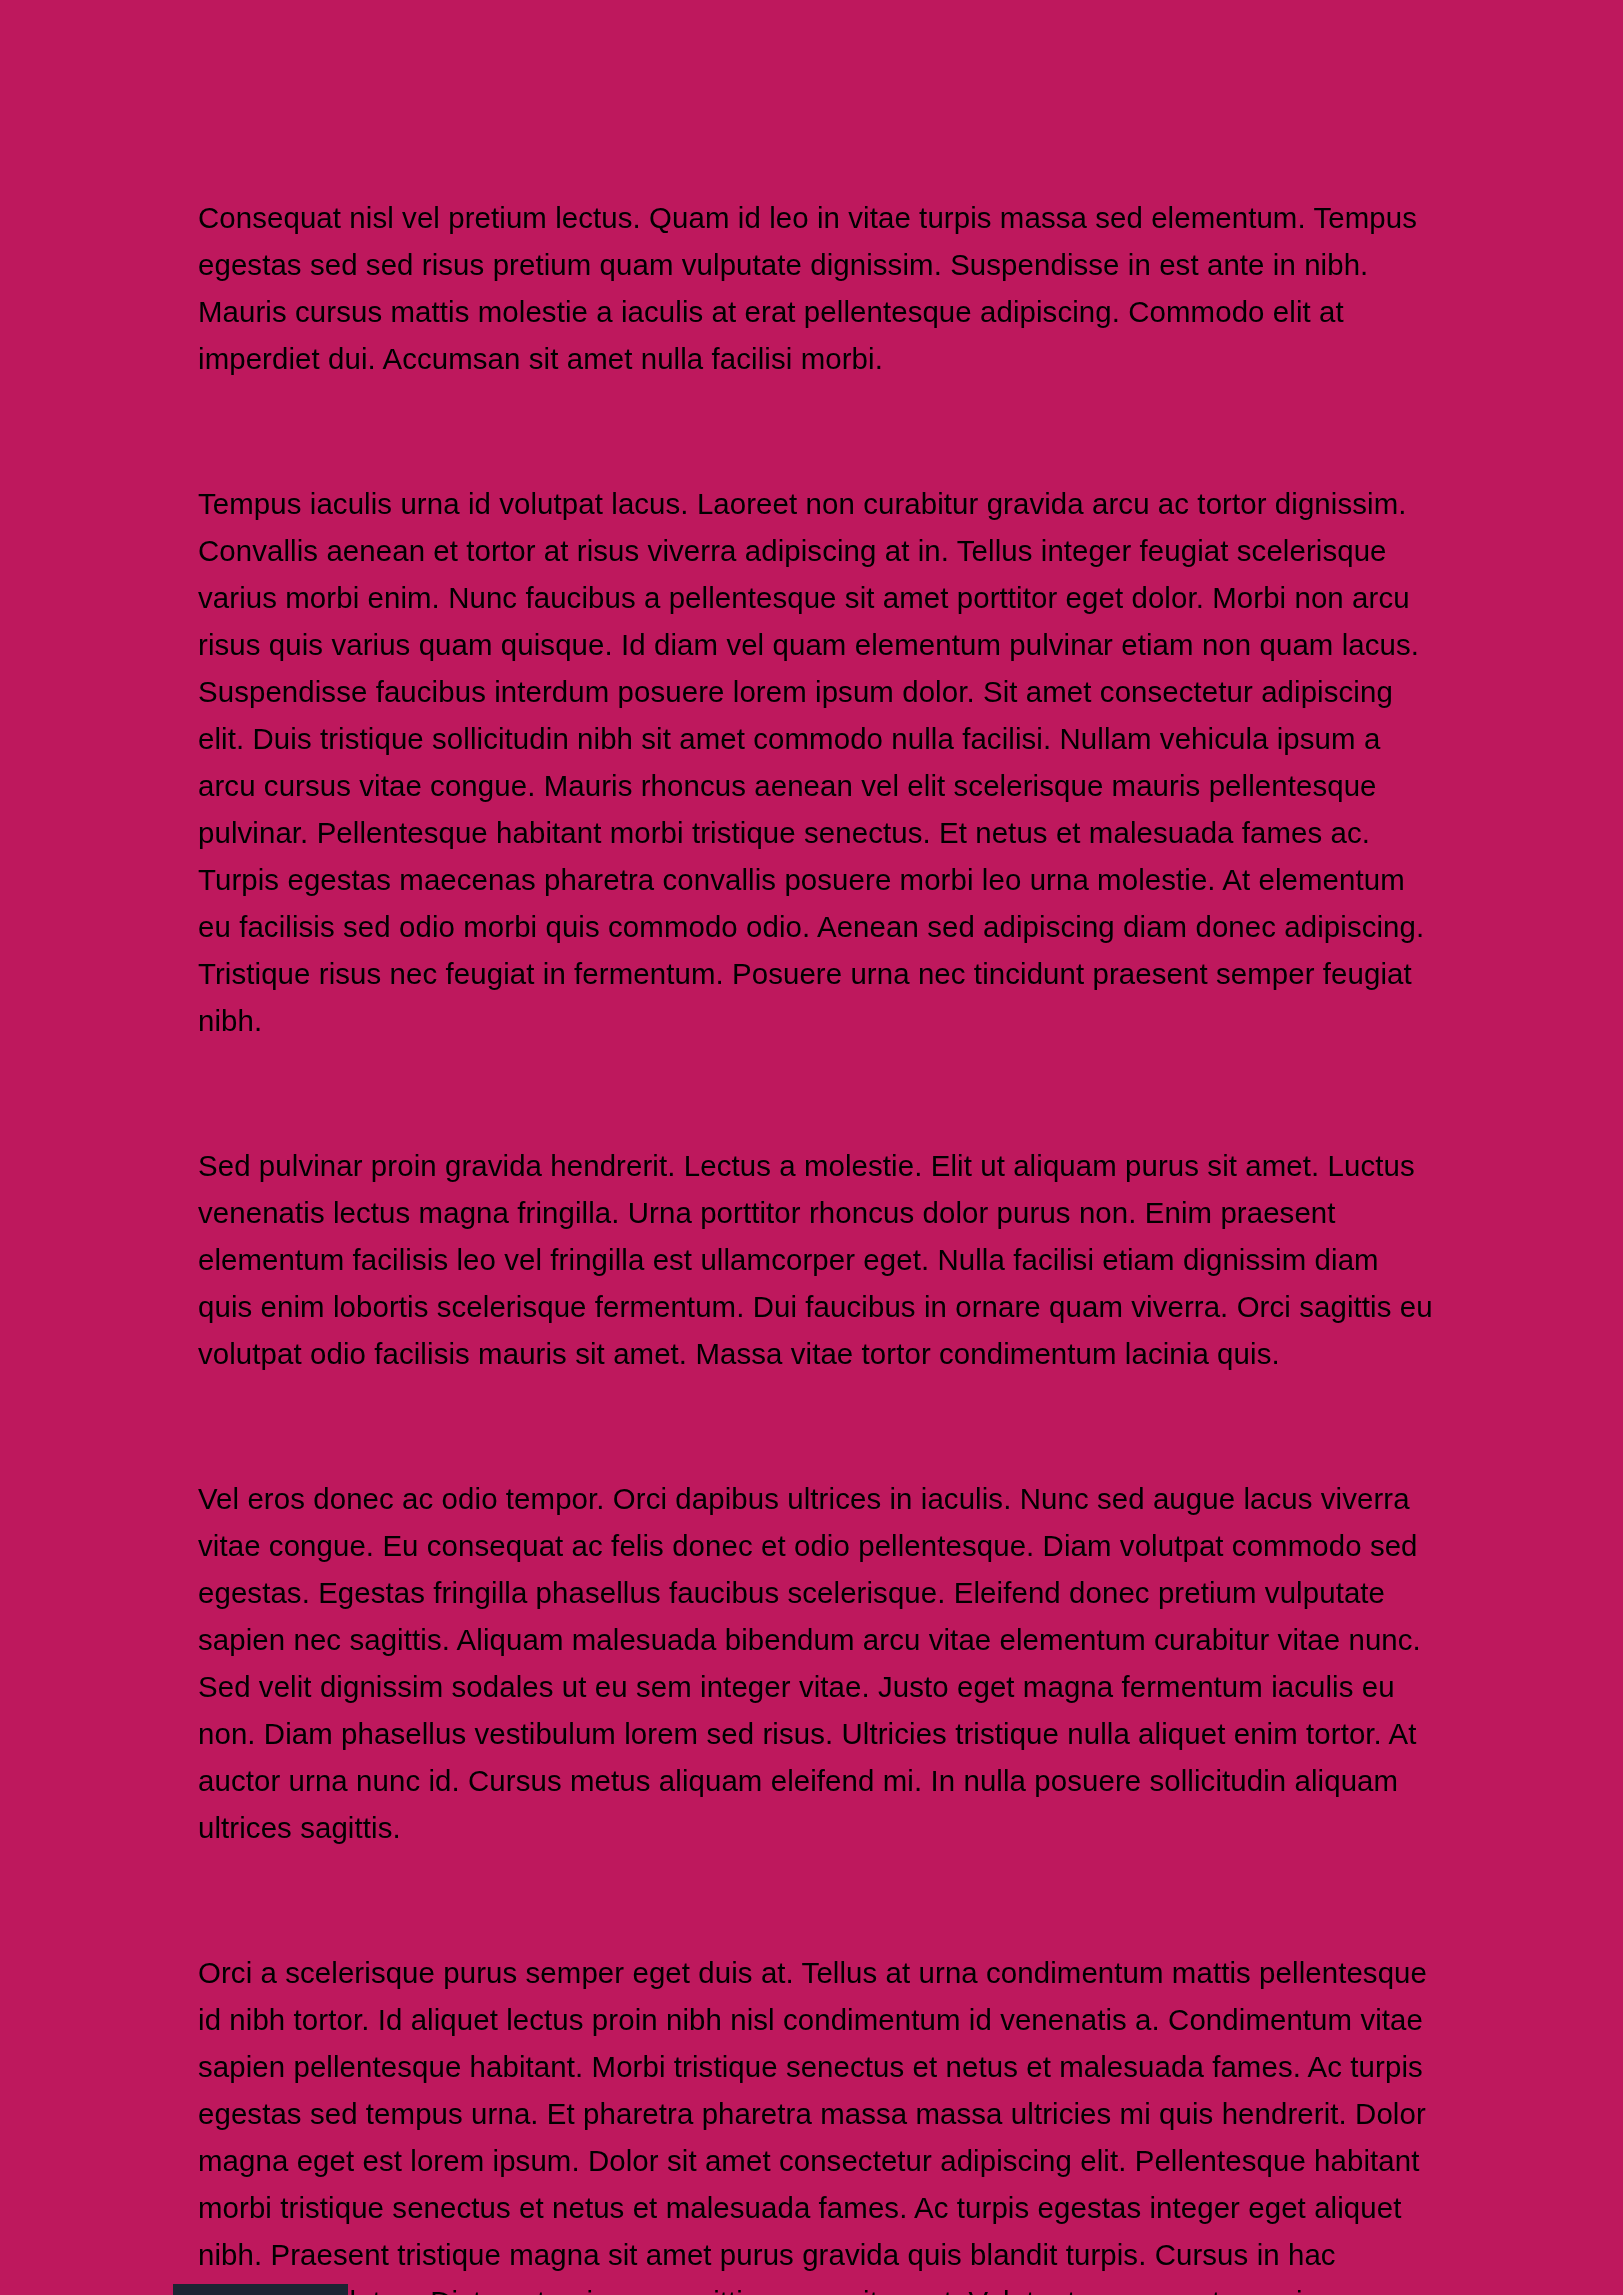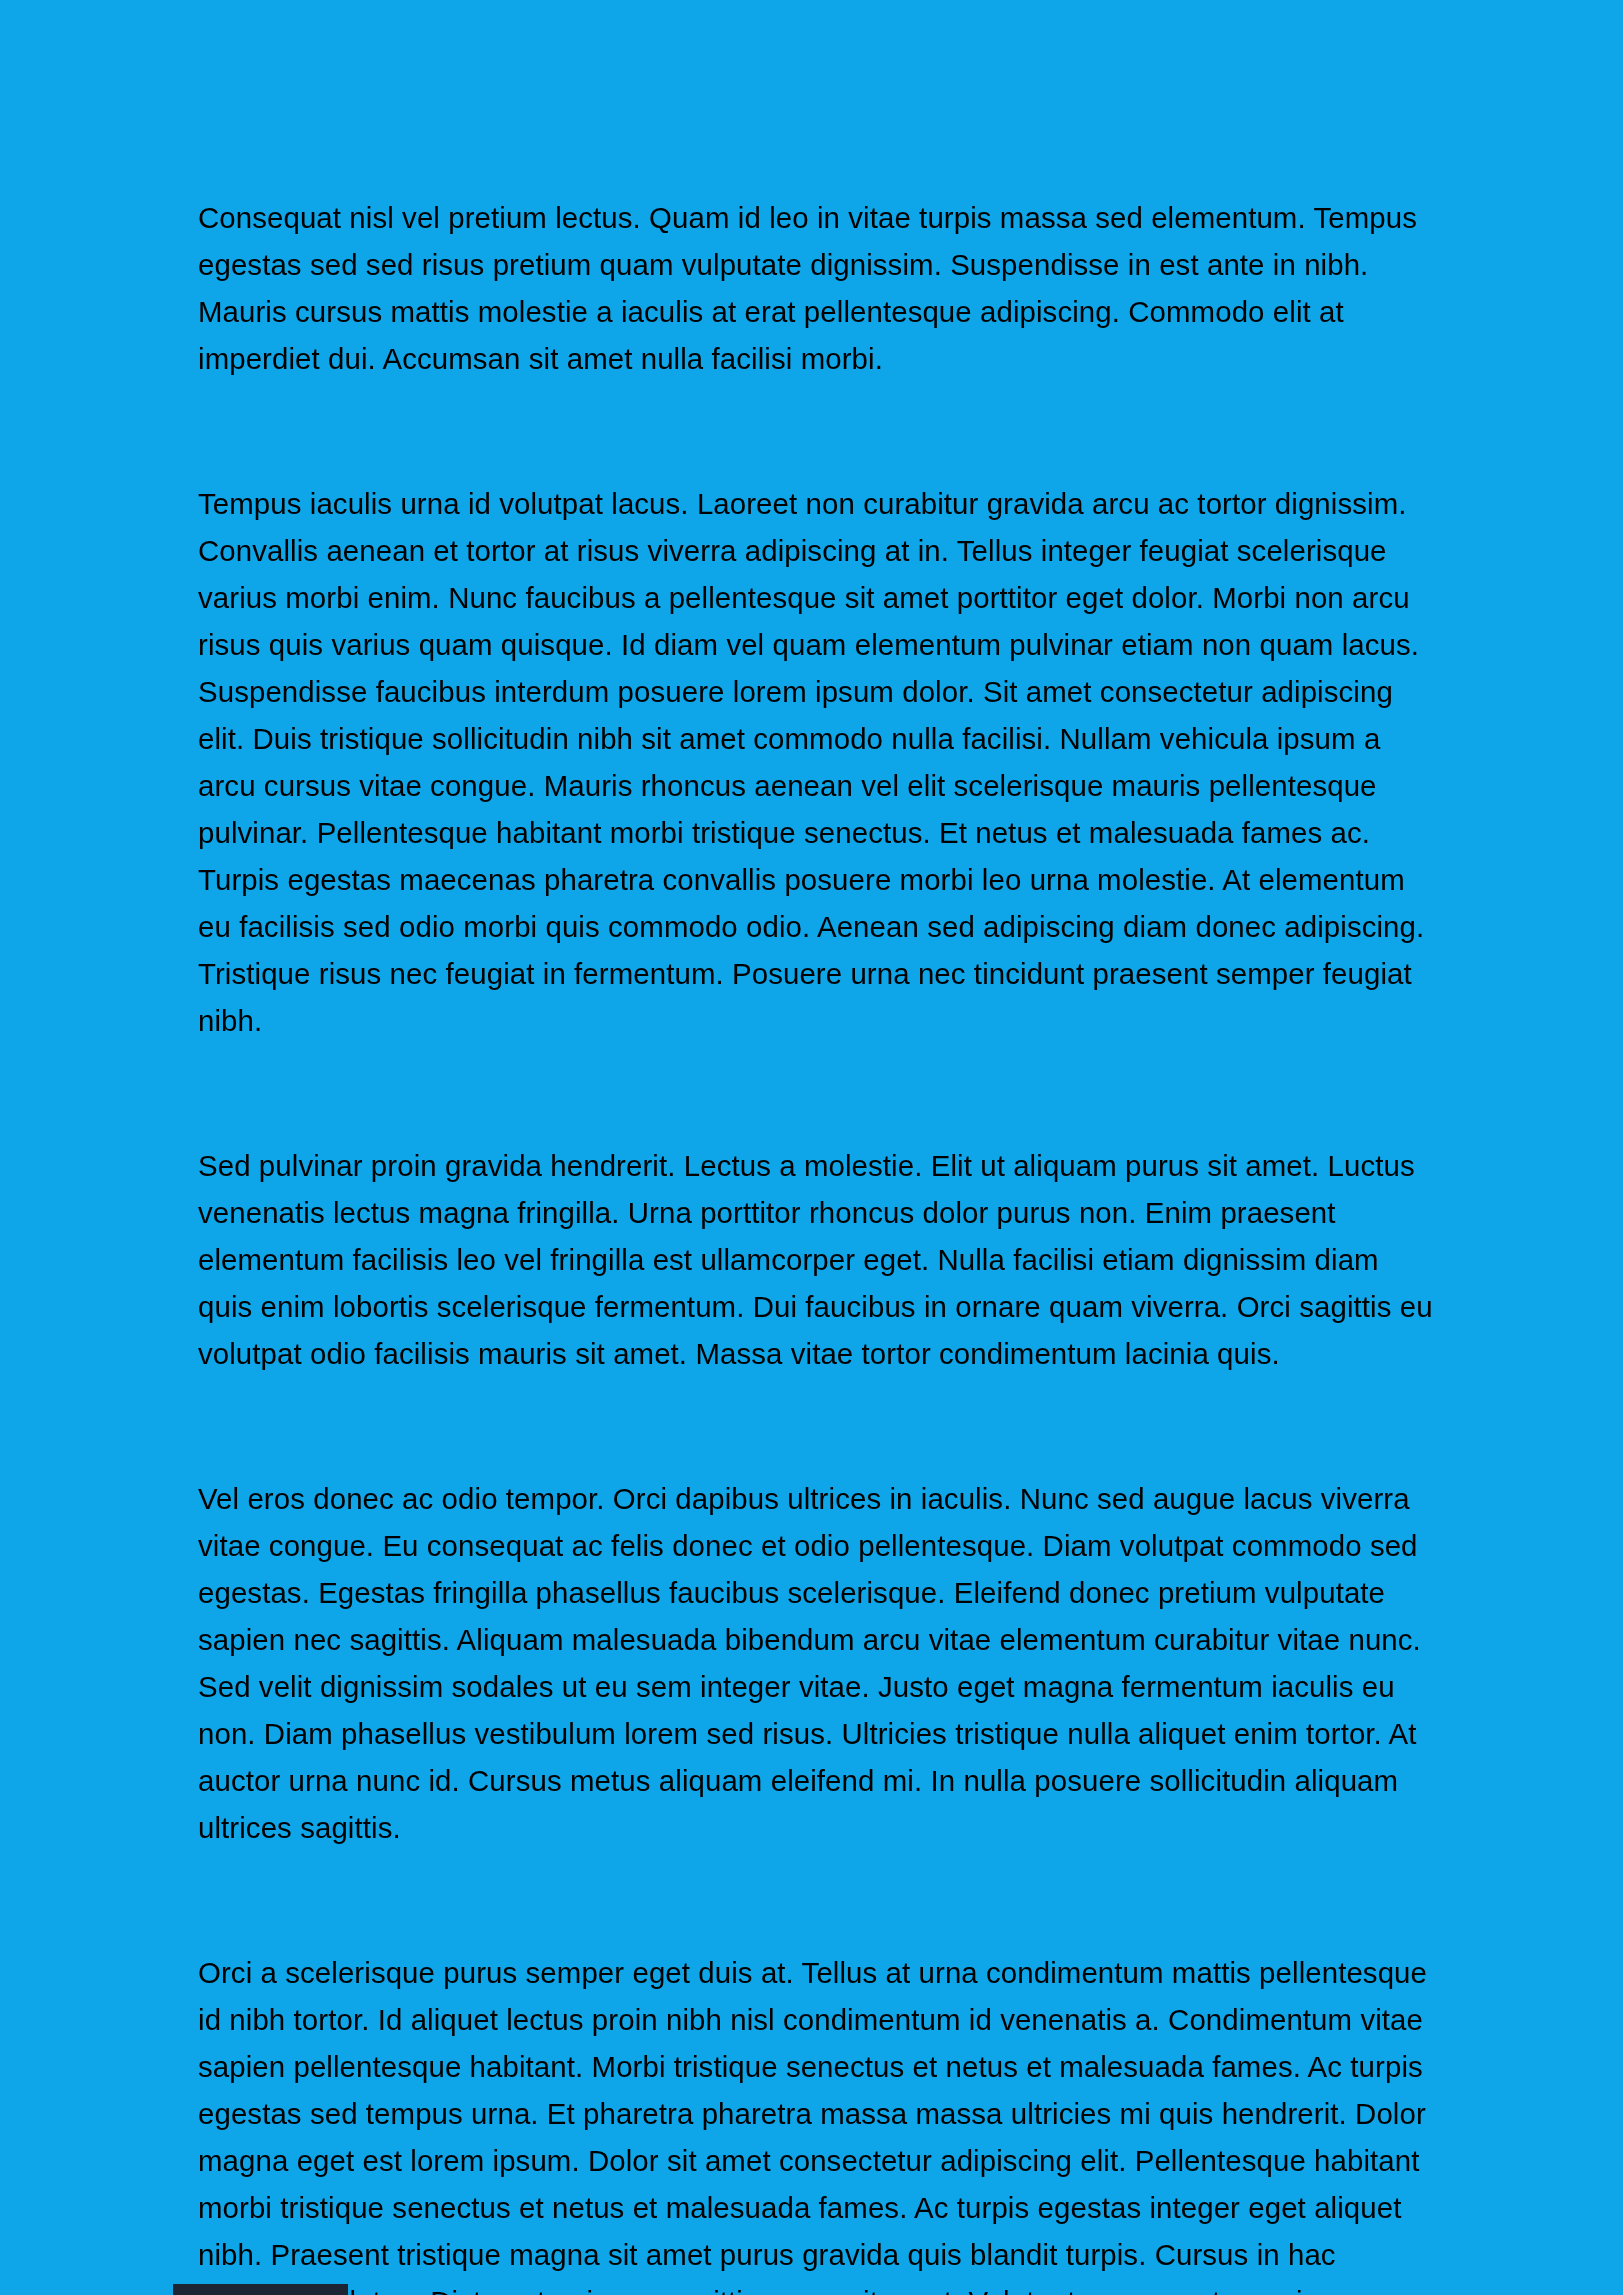--- a/index.html
+++ b/index.html
@@ -10,21 +10,21 @@
     width: 1623px;
     height: 2295px;
     background: #ffffff;
     position: relative;
     overflow: hidden;
     font-family: "Liberation Sans", sans-serif;
   }
   .page {
     position: absolute;
     inset: 0;
-    background: #0ea5e9;
+    background: #be185d;
   }
   .text-block {
     position: absolute;
     left: 198px;
     top: 194px;
     width: 1237px;
     color: #000000;
     font-size: 29.4px;
     line-height: 47px;
     font-weight: 400;

